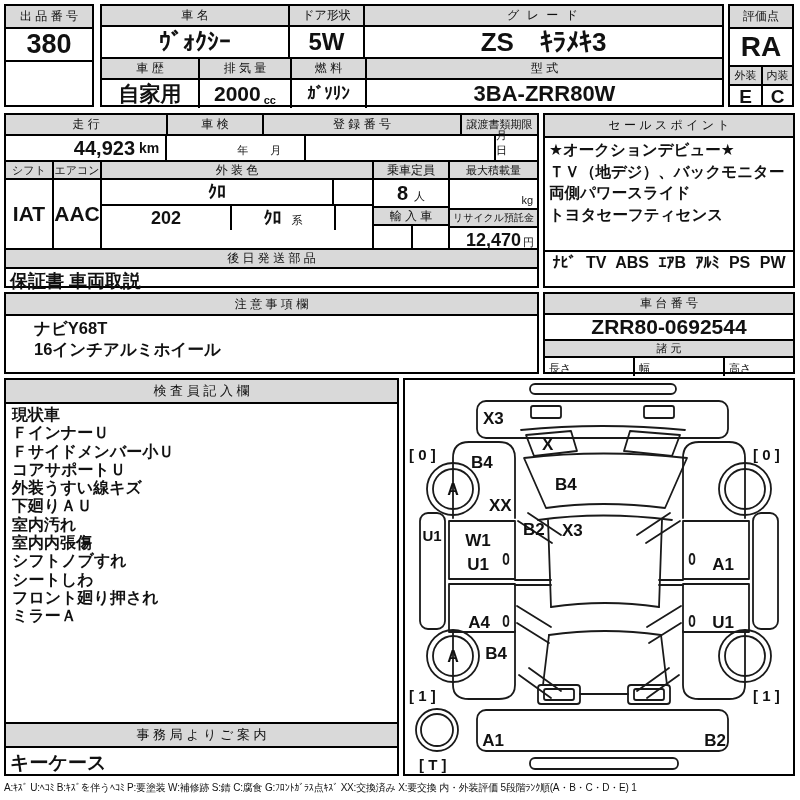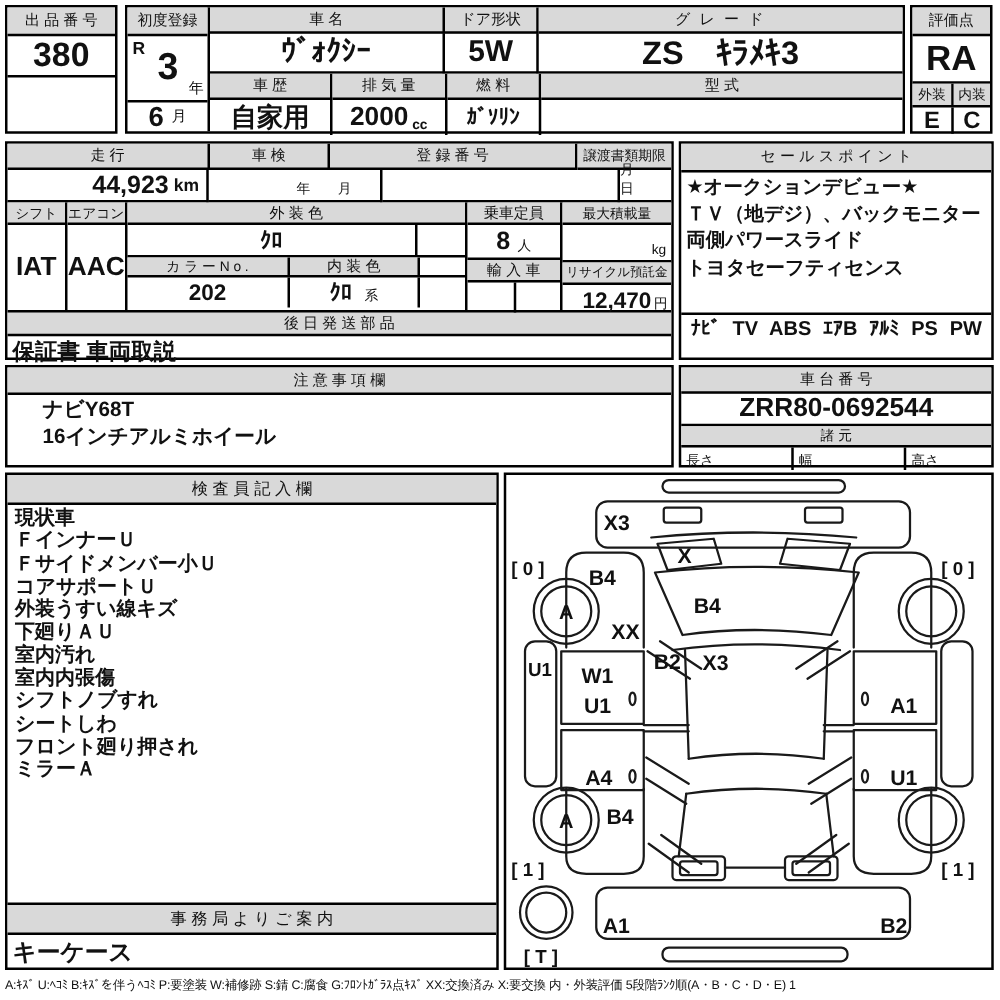--- a/index.html
+++ b/index.html
@@ -27,32 +27,20 @@
 
 <div class="sheet">
 
   <div class="box" style="left:4px;top:4px;width:90px;height:103px">
     <div class="hdr g bb" style="height:21px">出 品 番 号</div>
     <div class="ctr b bb" style="height:31px;font-size:27px">380</div>
     <div style="height:45px"></div>
   </div>
 
   <div class="box r" style="left:100px;top:4px;width:624px;height:103px">
-    <div class="c br" style="width:66px">
-      <div class="hdr g bb" style="height:21px">初度登録</div>
-      <div class="c bb" style="height:53px">
-        <span class="b" style="position:absolute;left:4px;top:1px;font-size:14px">R</span>
-        <span class="b" style="position:absolute;left:24px;top:8px;font-size:30px">3</span>
-        <span style="position:absolute;right:3px;bottom:1px;font-size:12px">年</span>
-      </div>
-      <div class="ctr" style="height:23px">
-        <span class="b" style="font-size:22px">6</span>
-        <span style="font-size:12px;margin-left:6px">月</span>
-      </div>
-    </div>
     <div class="c" style="flex:1">
       <div class="r" style="height:21px">
         <div class="hdr g br bb" style="width:186px">車 名</div>
         <div class="hdr g br bb" style="width:73px">ドア形状</div>
         <div class="hdr g bb" style="flex:1;letter-spacing:2px">グ レ ー ド</div>
       </div>
       <div class="r" style="height:32px">
         <div class="ctr b br bb" style="width:186px;font-size:24px">ｳﾞｫｸｼｰ</div>
         <div class="ctr b br bb" style="width:73px;font-size:24px">5W</div>
         <div class="ctr b bb" style="flex:1;font-size:26px">ZS　ｷﾗﾒｷ3</div>
@@ -63,20 +51,21 @@
         <div class="hdr g br bb" style="width:73px">燃 料</div>
         <div class="hdr g bb" style="flex:1">型 式</div>
       </div>
       <div class="r" style="flex:1">
         <div class="ctr b br" style="width:96px;font-size:21px">自家用</div>
         <div class="ctr br" style="width:90px">
           <span class="b" style="font-size:21px">2000</span>
           <span class="unit">cc</span>
         </div>
         <div class="ctr b br" style="width:73px;font-size:17px">ｶﾞｿﾘﾝ</div>
+        <div class="ctr b" style="flex:1;font-size:22px">3BA-ZRR80W</div>
       </div>
     </div>
   </div>
 
   <div class="box" style="left:728px;top:4px;width:66px;height:103px">
     <div class="hdr g bb" style="height:21px">評価点</div>
     <div class="ctr b bb" style="height:36px;font-size:28px">RA</div>
     <div class="r bb" style="height:19px">
       <div class="hdr g br" style="width:31px;font-size:11px">外装</div>
       <div class="hdr g" style="flex:1;font-size:11px">内装</div>
@@ -109,25 +98,20 @@
         <div class="ctr b" style="height:68px;font-size:21px">IAT</div>
       </div>
       <div class="c br" style="width:48px">
         <div class="hdr g bb" style="height:16px;font-size:11px">エアコン</div>
         <div class="ctr b" style="height:68px;font-size:21px">AAC</div>
       </div>
       <div class="c br" style="width:272px">
         <div class="hdr g bb" style="height:16px">外 装 色</div>
         <div class="r bb" style="height:26px">
           <div class="ctr b br" style="width:230px;font-size:18px">ｸﾛ</div>
-          <div style="flex:1"></div>
-        </div>
-        <div class="r bb" style="height:16px">
-          <div class="hdr g br" style="width:128px;font-size:11px">カ ラ ー N o .</div>
-          <div class="hdr g br" style="width:102px">内 装 色</div>
           <div style="flex:1"></div>
         </div>
         <div class="r" style="height:24px">
           <div class="ctr b br" style="width:128px;font-size:18px">202</div>
           <div class="br" style="width:102px;display:flex;align-items:center;justify-content:center">
             <span class="b" style="font-size:18px">ｸﾛ</span>
             <span style="font-size:11px;margin-left:10px;align-self:flex-end;padding-bottom:2px">系</span>
           </div>
           <div style="flex:1"></div>
         </div>

